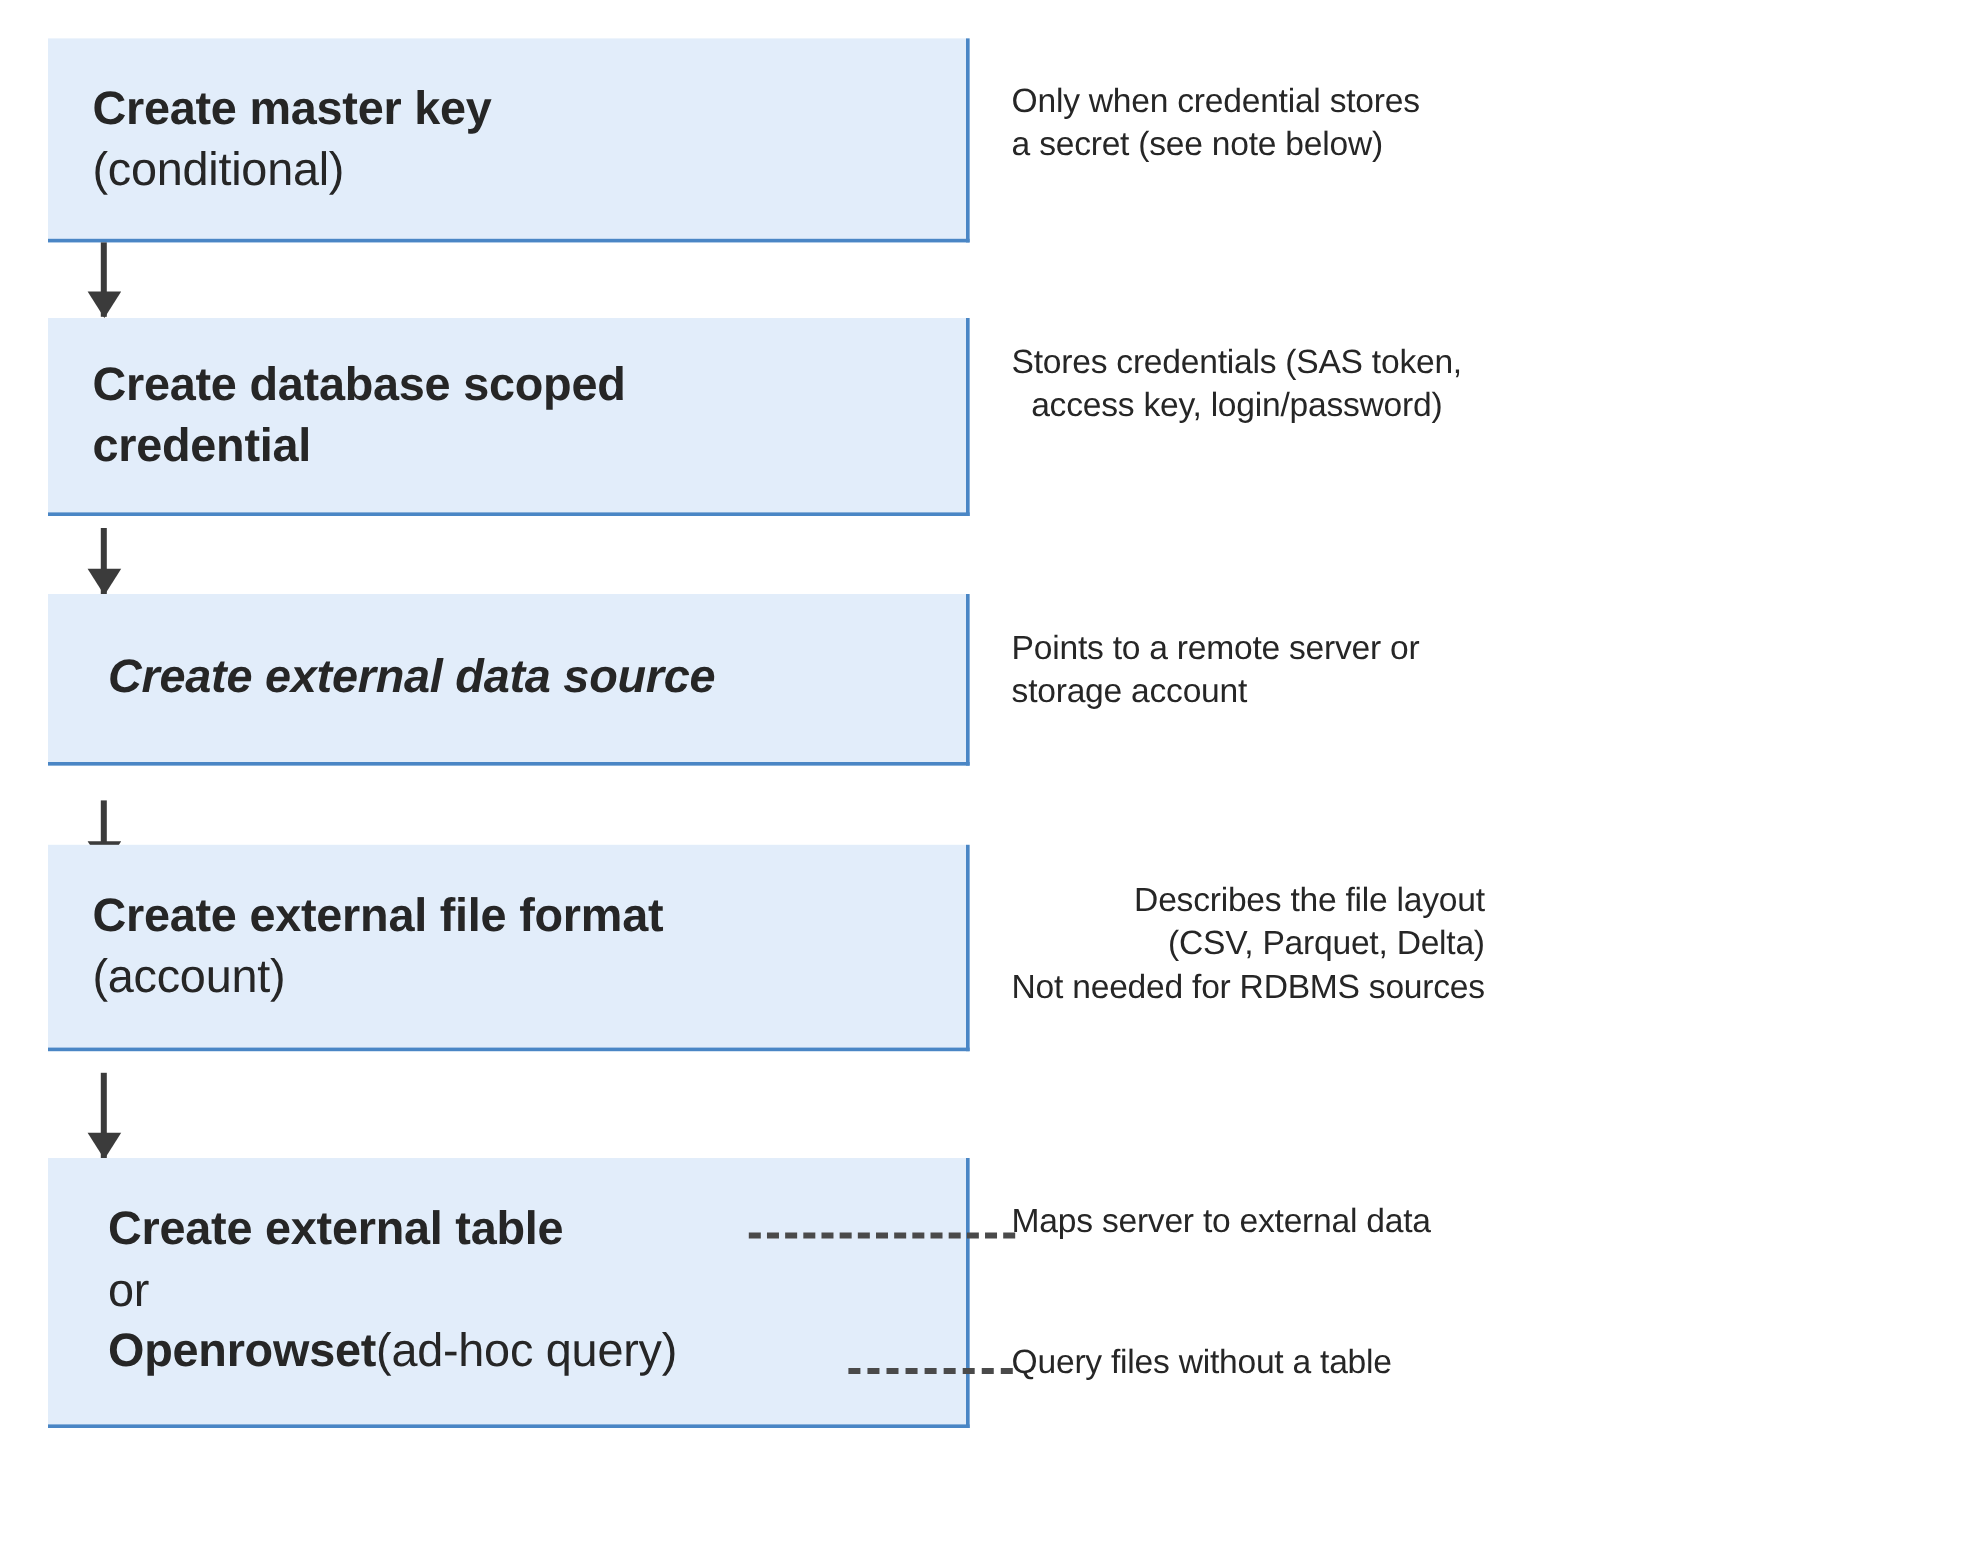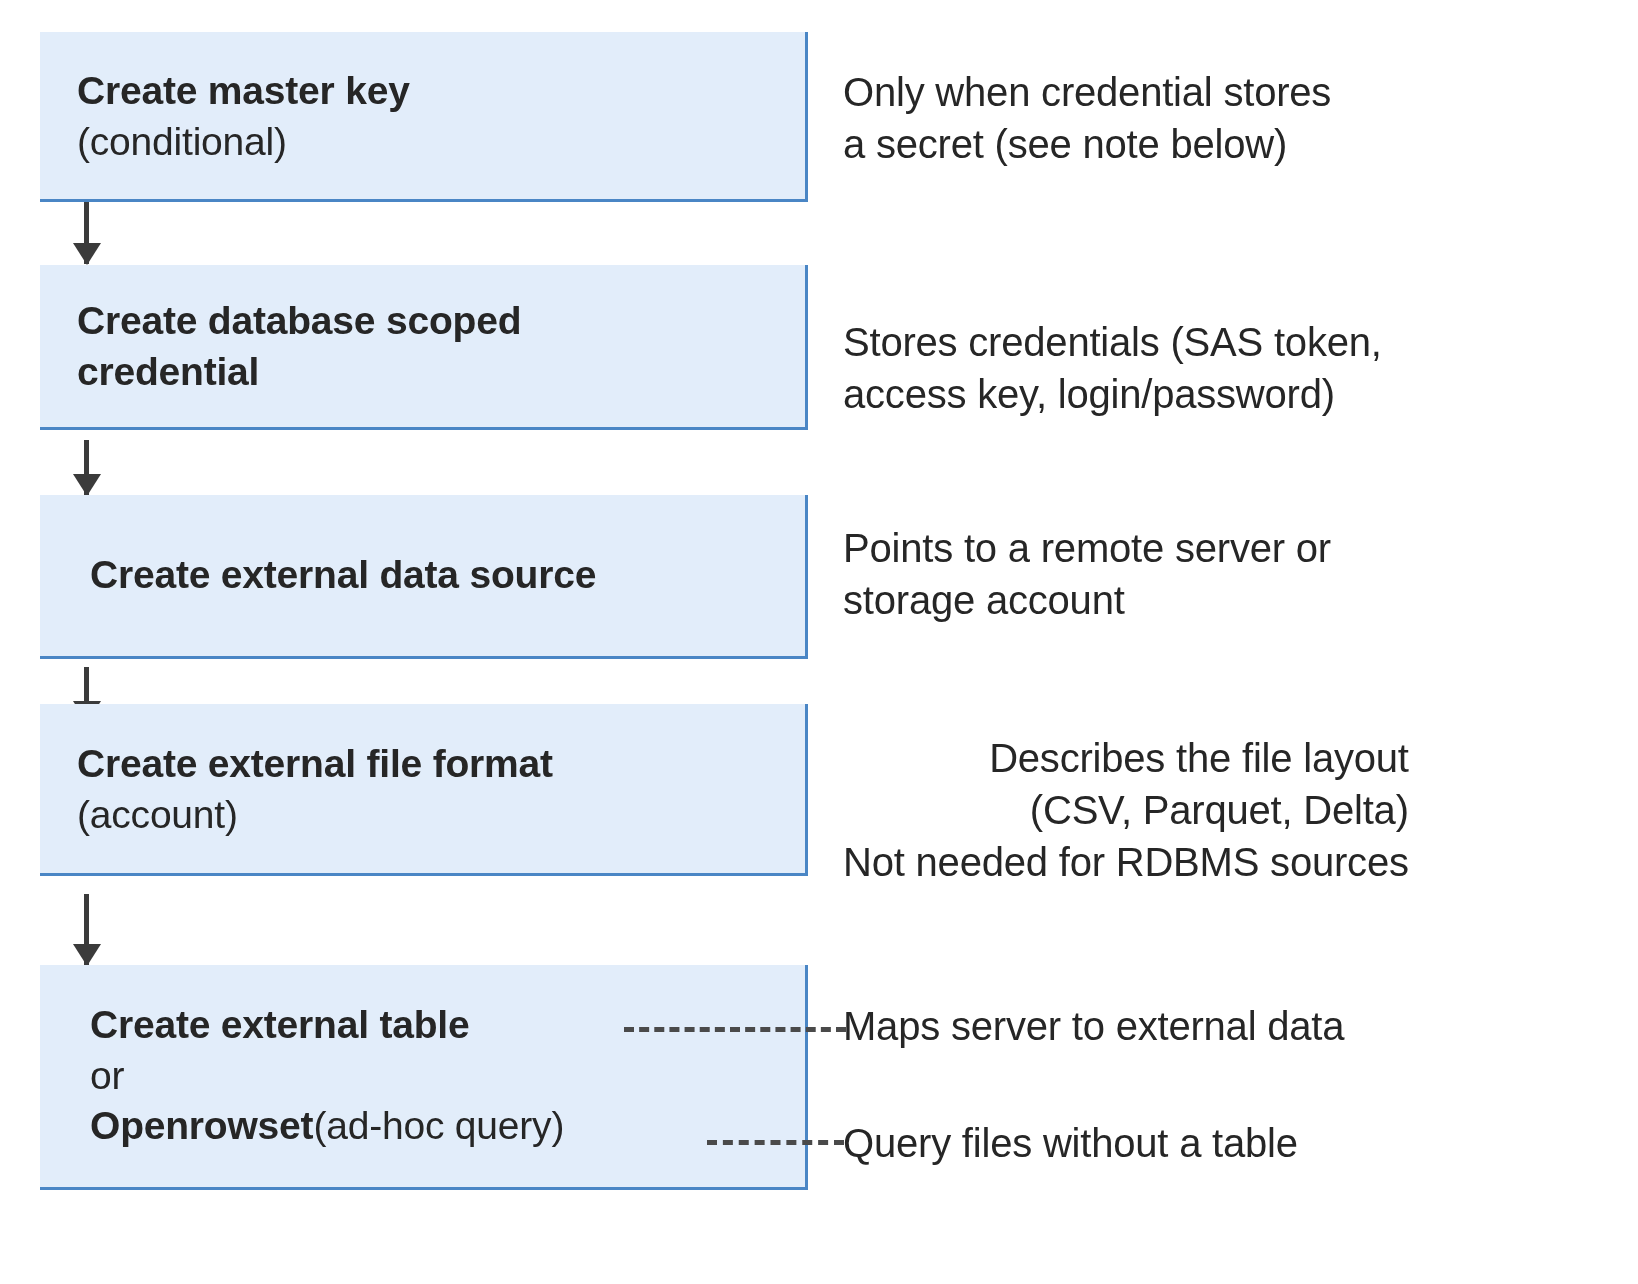--- a/index.html
+++ b/index.html
@@ -27,35 +27,35 @@
     font-size:39px;font-weight:bold;line-height:1.30;
     letter-spacing:-0.2px;color:#262626;white-space:nowrap;
   }
   .sub{
     font-size:39px;font-weight:normal;line-height:1.30;
     letter-spacing:-0.2px;color:#262626;white-space:nowrap;
   }
 
   #box1{top:32px;height:170px;}
   #box2{top:265px;height:165px;}
-  #box3{top:495px;height:164px;}
+  #box3{top:495px;height:143px;font-style:italic;}
   #box4{top:704px;height:172px;}
   #box5{top:965px;height:225px;}
 
   #box1 .lines,#box2 .lines,#box4 .lines{padding-top:2px;padding-left:37px;}
   #box3 .lines{padding-top:0;}
 
   
   .note{
     position:absolute;left:843px;
-    font-size:40px;font-weight:normal;line-height:1.30;
+    font-size:28px;font-weight:normal;line-height:1.30;
     letter-spacing:-0.2px;color:#262626;white-space:nowrap;
   }
   #note1{top:66px;}
-  #note2{top:316px;}
+  #note2{top:284px;text-align:center;}
   #note3{top:522px;}
   #note4{top:732px;text-align:right;}
   #note5a{top:1000px;}
   #note5b{top:1117px;}
 
   
   .arrow{position:absolute;left:84px;width:5px;background:#3b3b3b;}
   .arrow::after{
     content:"";position:absolute;left:-11px;bottom:-1px;
     width:0;height:0;

